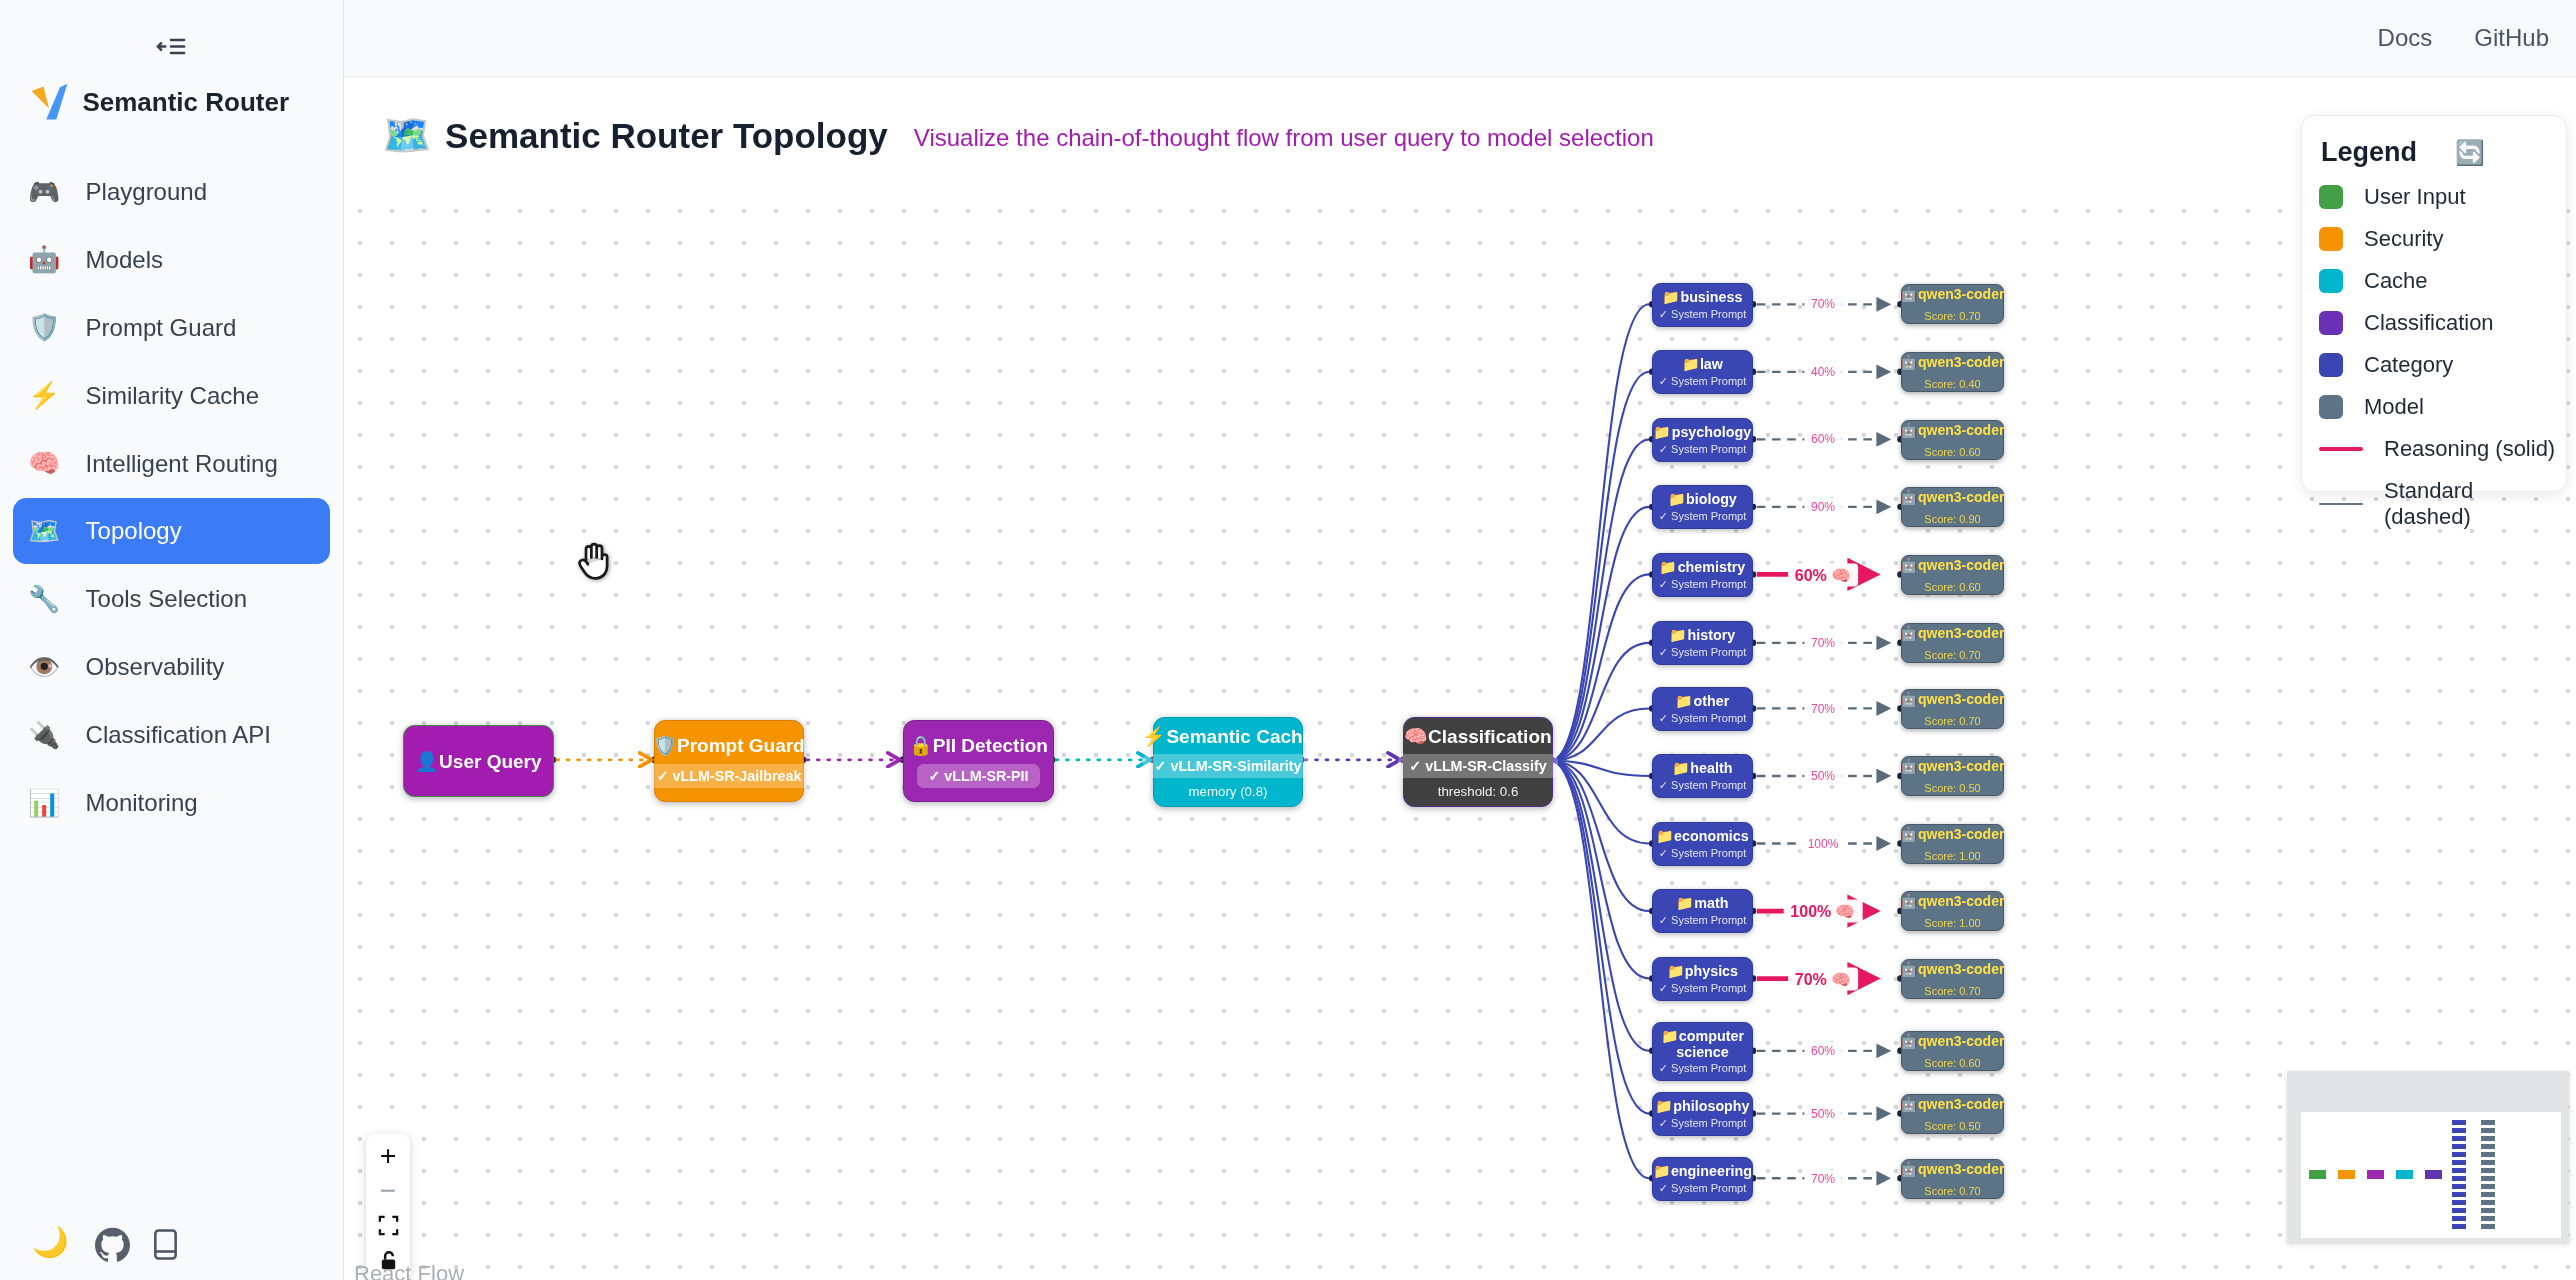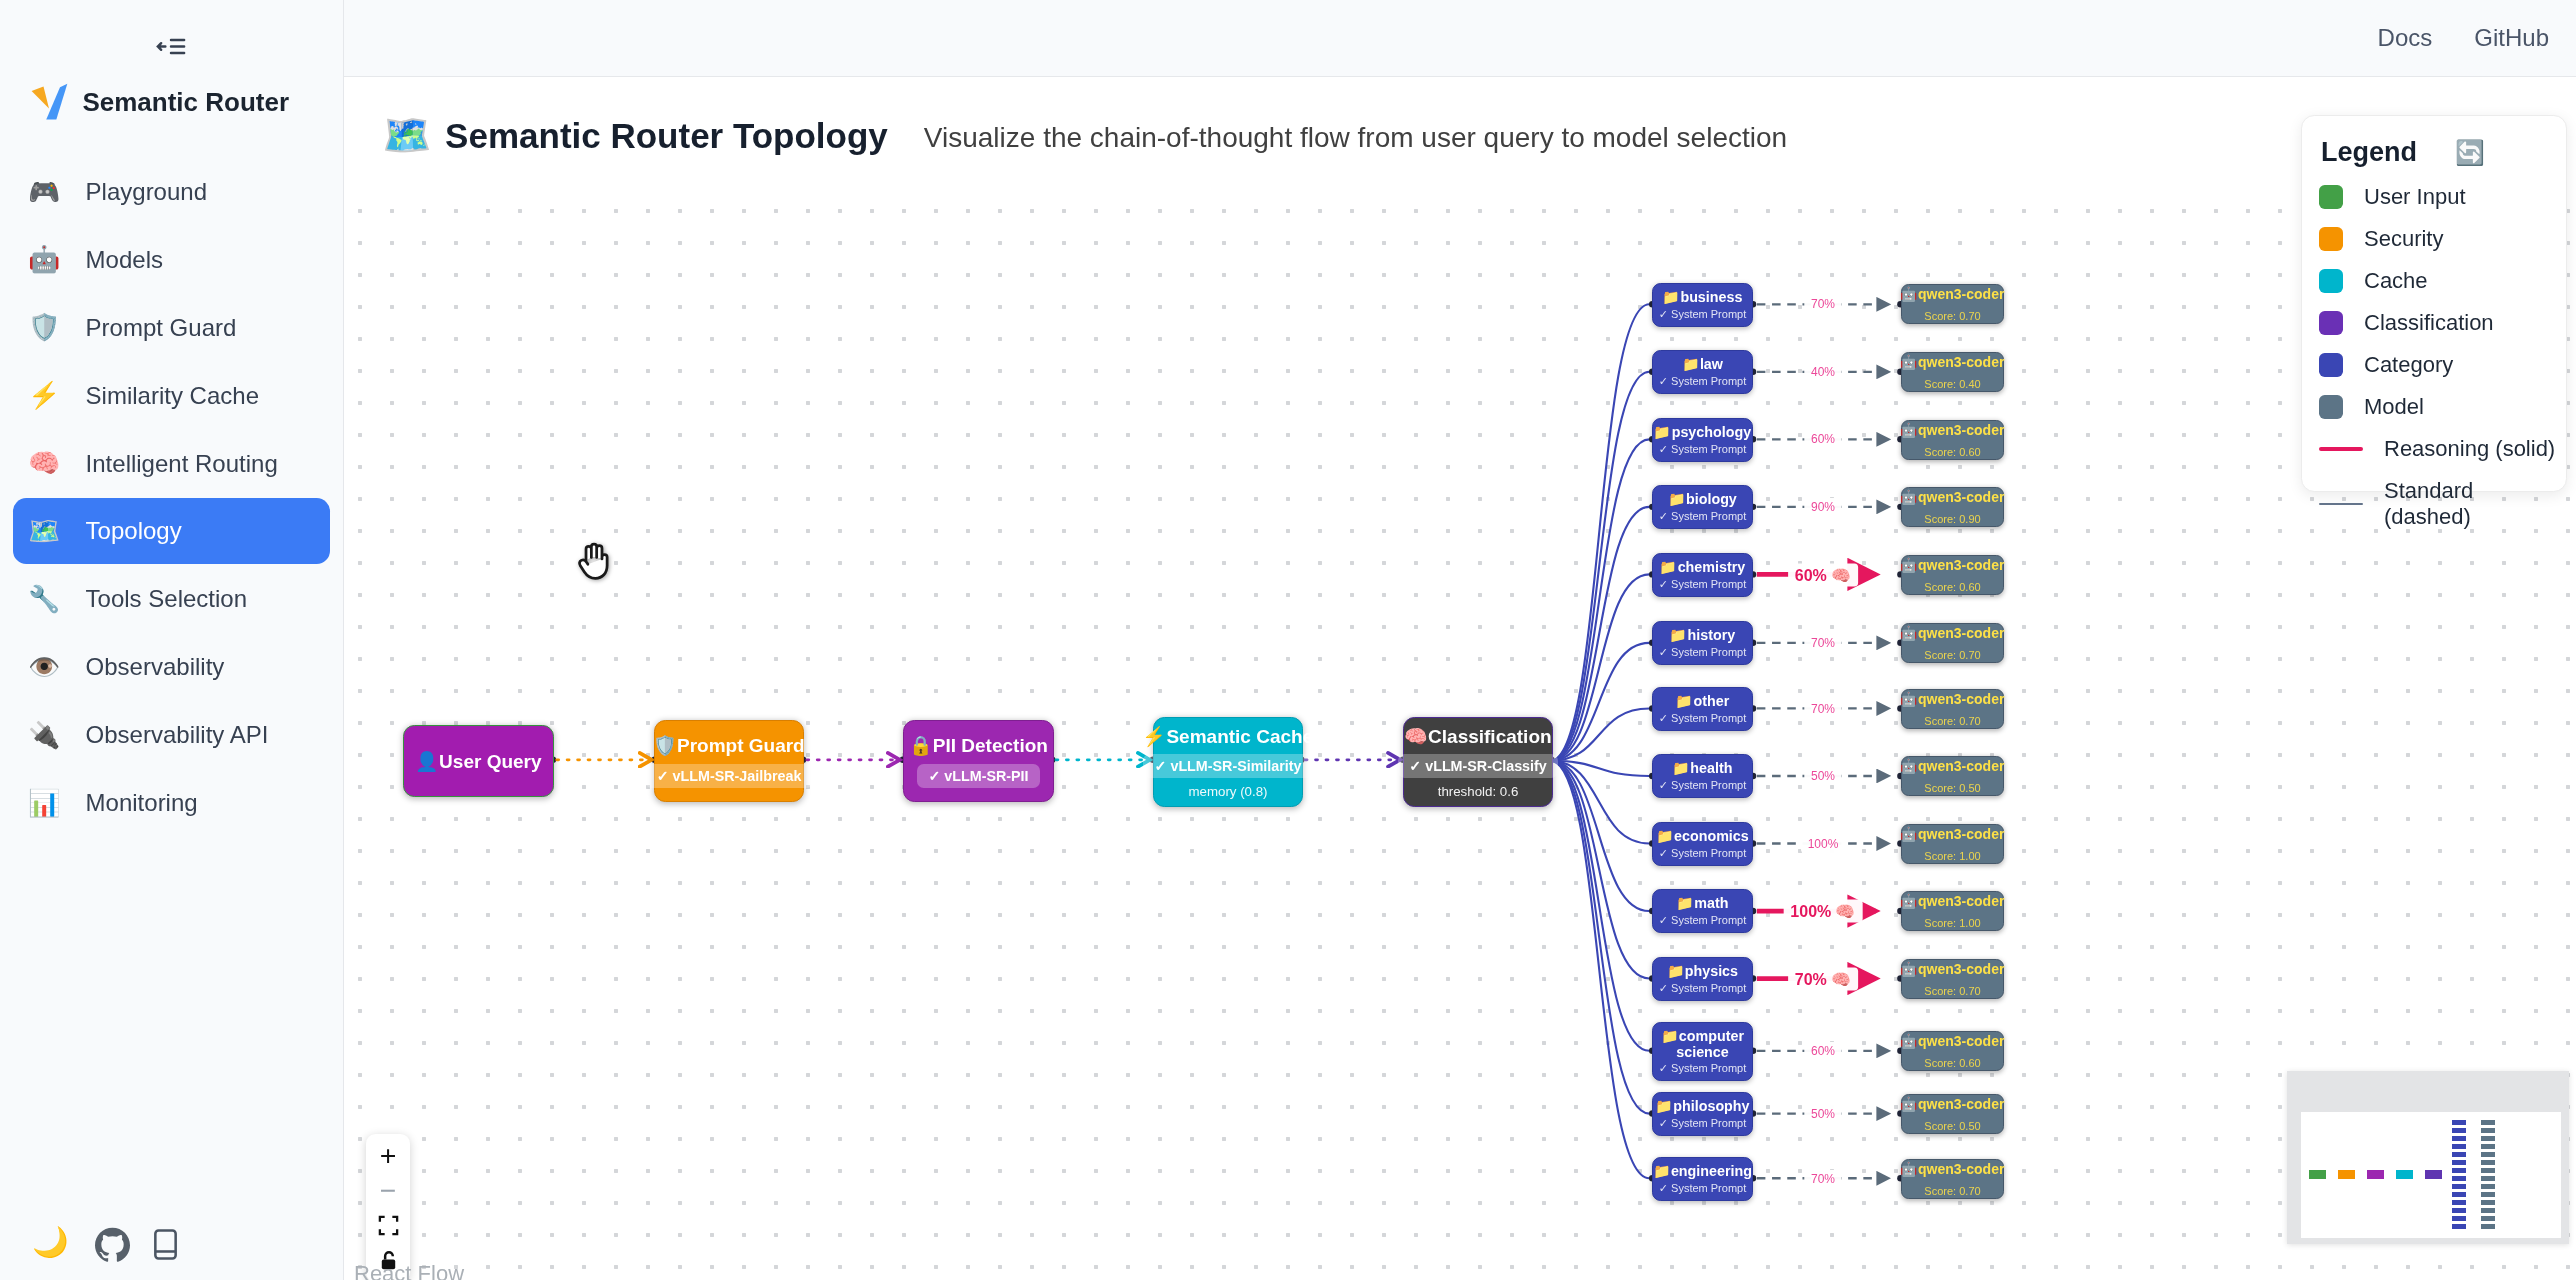--- a/index.html
+++ b/index.html
@@ -22,21 +22,21 @@
   #book-foot{position:absolute;left:150px;top:2.9px;cursor:pointer;}
   
   #topbar{position:absolute;left:343px;top:0;right:0;height:76px;background:#f8fafc;
     border-bottom:1px solid #e6e8eb;z-index:15;}
   #topbar-links{position:absolute;right:27px;top:0;height:76px;display:flex;align-items:center;gap:42px;}
   .top-link{font-size:24px;color:#4a5568;cursor:pointer;}
   
   #page-header{position:absolute;left:382px;top:112px;display:flex;align-items:center;z-index:5;}
   #page-header .hicon{font-size:40px;margin-right:13.3px;}
   #page-title{font-size:35px;font-weight:bold;color:#17202e;}
-  #page-subtitle{font-size:28px;color:#404040;margin-left:36px;margin-top:5.7px;}
+  #page-subtitle{font-size:24px;color:#a21caf;margin-left:26px;margin-top:5.7px;}
   
   #canvas{position:absolute;left:343px;top:76px;right:0;bottom:0;background:#fff;}
   #dots{position:absolute;left:344px;top:195px;right:0;bottom:0;z-index:0;
     background-image:radial-gradient(#d4d6d9 2.1px,transparent 2.3px);background-size:32px 32px;}
   #edges{position:absolute;left:0;top:0;width:2576px;height:1280px;z-index:1;pointer-events:none;}
   
   .fnode{position:absolute;border-radius:11.4px;color:#fff;display:flex;flex-direction:column;
     align-items:center;justify-content:center;gap:6.7px;z-index:2;box-shadow:0 1.9px 6.7px rgba(0,0,0,.28);cursor:grab;}
   .fnode .t{font-weight:bold;font-size:19px;white-space:nowrap;}
   .fnode .badge{font-size:14.3px;font-weight:bold;background:rgba(255,255,255,.28);
@@ -128,21 +128,21 @@
       <div class="nav-item">
         <span class="nicon">🔧</span>
         <span class="nlabel">Tools Selection</span>
       </div>
       <div class="nav-item">
         <span class="nicon">👁️</span>
         <span class="nlabel">Observability</span>
       </div>
       <div class="nav-item">
         <span class="nicon">🔌</span>
-        <span class="nlabel">Observability API</span>
+        <span class="nlabel">Classification API</span>
       </div>
       <div class="nav-item">
         <span class="nicon">📊</span>
         <span class="nlabel">Monitoring</span>
       </div>
     </div>
   <div id="side-footer">
     <span id="theme-toggle">🌙</span>
     <span id="gh-foot">
       <svg width="35" height="35" viewBox="0 0 24 24">

